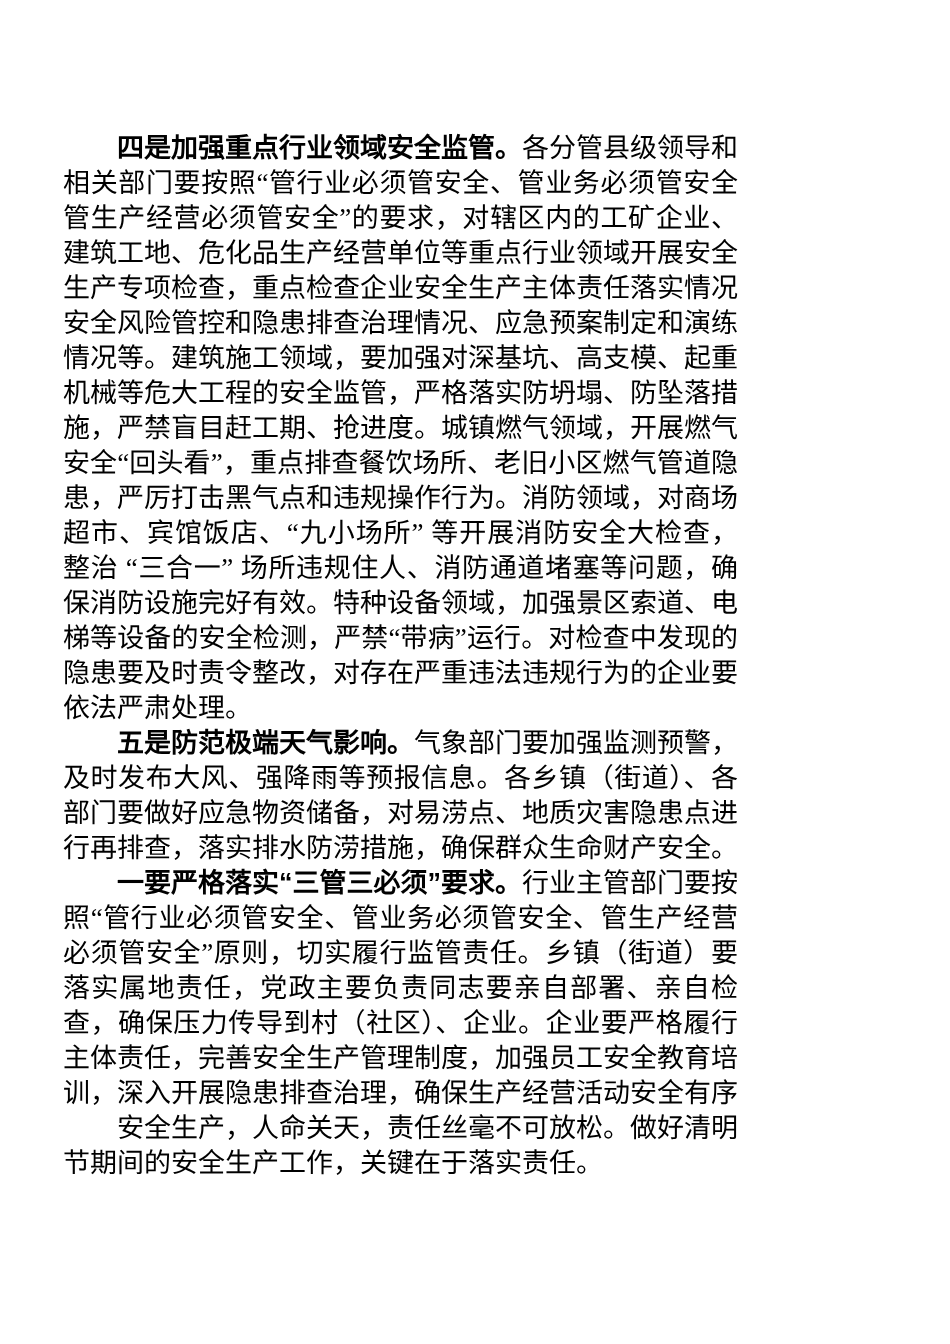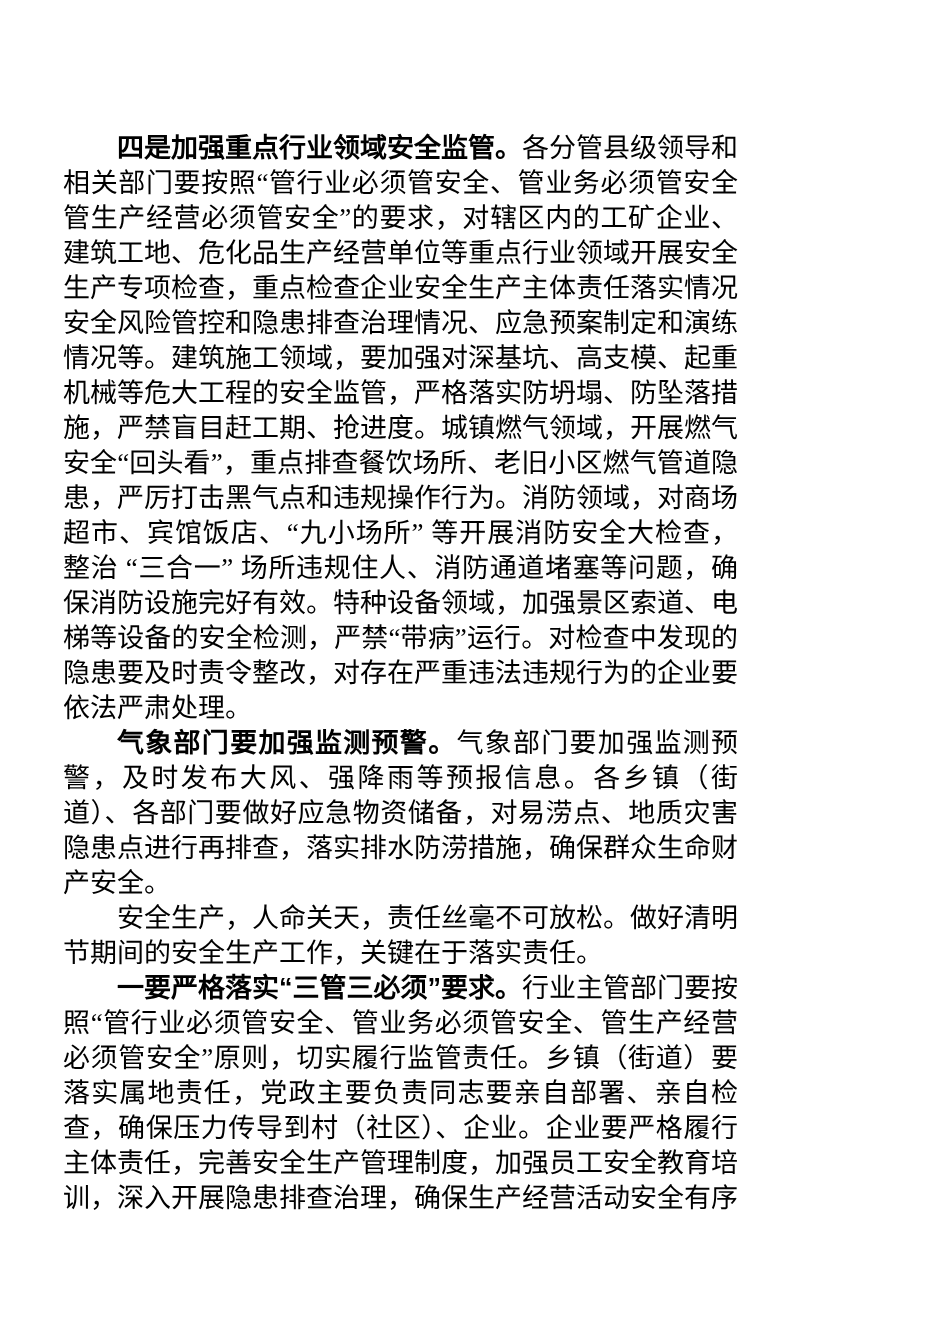--- a/index.html
+++ b/index.html
@@ -45,26 +45,26 @@
 <body>
 
 <div class="page">
   <div class="doc">
 
     <p>
       <span class="lead">四是加强重点行业领域安全监管。</span><span>各分管县级领导和相关部门要按照“管行业必须管安全、管业务必须管安全管生产经营必须管安全”的要求，对辖区内的工矿企业、建筑工地、危化品生产经营单位等重点行业领域开展安全生产专项检查，重点检查企业安全生产主体责任落实情况安全风险管控和隐患排查治理情况、应急预案制定和演练情况等。建筑施工领域，要加强对深基坑、高支模、起重机械等危大工程的安全监管，严格落实防坍塌、防坠落措施，严禁盲目赶工期、抢进度。城镇燃气领域，开展燃气安全“回头看”，重点排查餐饮场所、老旧小区燃气管道隐患，严厉打击黑气点和违规操作行为。消防领域，对商场超市、宾馆饭店、“九小场所” 等开展消防安全大检查，整治 “三合一” 场所违规住人、消防通道堵塞等问题，确保消防设施完好有效。特种设备领域，加强景区索道、电梯等设备的安全检测，严禁“带病”运行。对检查中发现的隐患要及时责令整改，对存在严重违法违规行为的企业要依法严肃处理。</span>
     </p>
 
     <p>
-      <span class="lead">气象部门要加强监测预警。</span><span>气象部门要加强监测预警，及时发布大风、强降雨等预报信息。各乡镇（街道）、各部门要做好应急物资储备，对易涝点、地质灾害隐患点进行再排查，落实排水防涝措施，确保群众生命财产安全。</span>
+      <span class="lead">五是防范极端天气影响。</span><span>气象部门要加强监测预警，及时发布大风、强降雨等预报信息。各乡镇（街道）、各部门要做好应急物资储备，对易涝点、地质灾害隐患点进行再排查，落实排水防涝措施，确保群众生命财产安全。</span>
     </p>
 
 
     <p>
-      <span>安全生产，人命关天，责任丝毫不可放松。做好清明节期间的安全生产工作，关键在于落实责任。</span>
+      <span class="lead">一要严格落实“三管三必须”要求。</span><span>行业主管部门要按照“管行业必须管安全、管业务必须管安全、管生产经营必须管安全”原则，切实履行监管责任。乡镇（街道）要落实属地责任，党政主要负责同志要亲自部署、亲自检查，确保压力传导到村（社区）、企业。企业要严格履行主体责任，完善安全生产管理制度，加强员工安全教育培训，深入开展隐患排查治理，确保生产经营活动安全有序</span>
     </p>
 
     <p>
-      <span class="lead">一要严格落实“三管三必须”要求。</span><span>行业主管部门要按照“管行业必须管安全、管业务必须管安全、管生产经营必须管安全”原则，切实履行监管责任。乡镇（街道）要落实属地责任，党政主要负责同志要亲自部署、亲自检查，确保压力传导到村（社区）、企业。企业要严格履行主体责任，完善安全生产管理制度，加强员工安全教育培训，深入开展隐患排查治理，确保生产经营活动安全有序</span>
+      <span>安全生产，人命关天，责任丝毫不可放松。做好清明节期间的安全生产工作，关键在于落实责任。</span>
     </p>
 
   </div>
 </div>
 
 </body></html>

